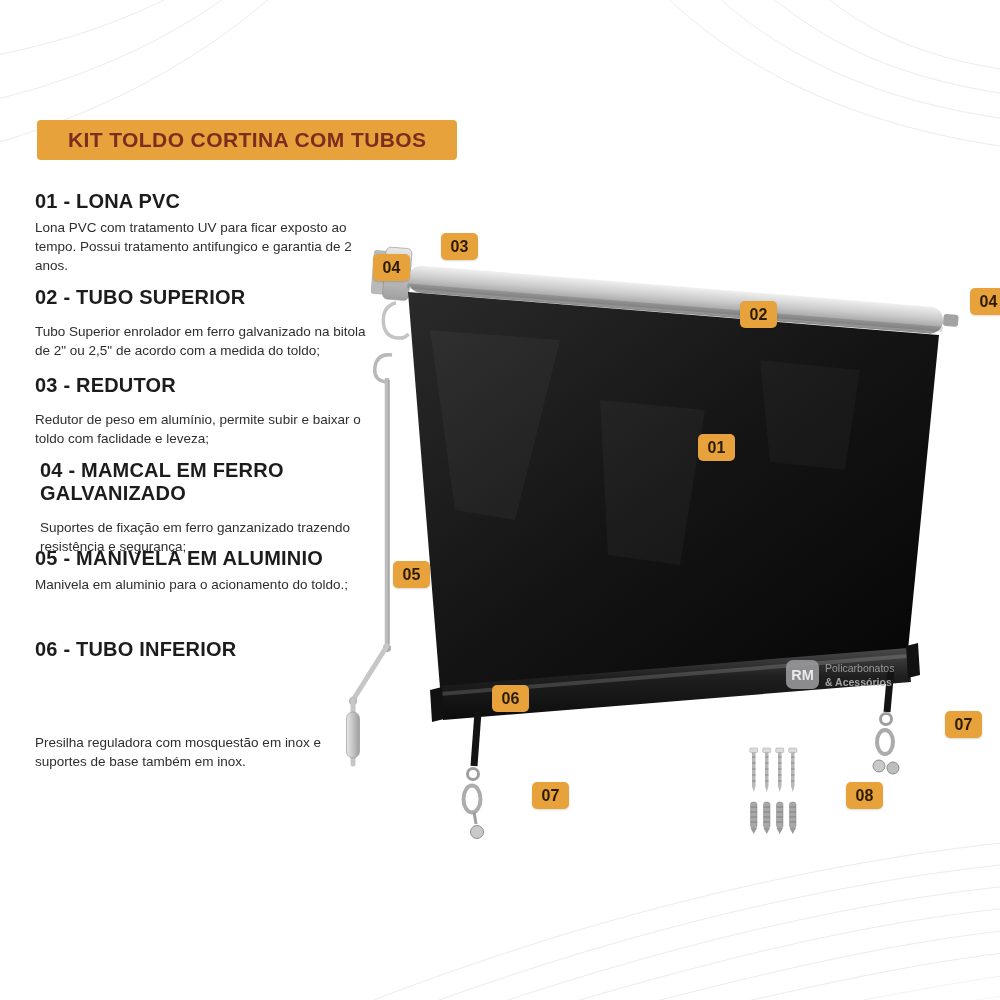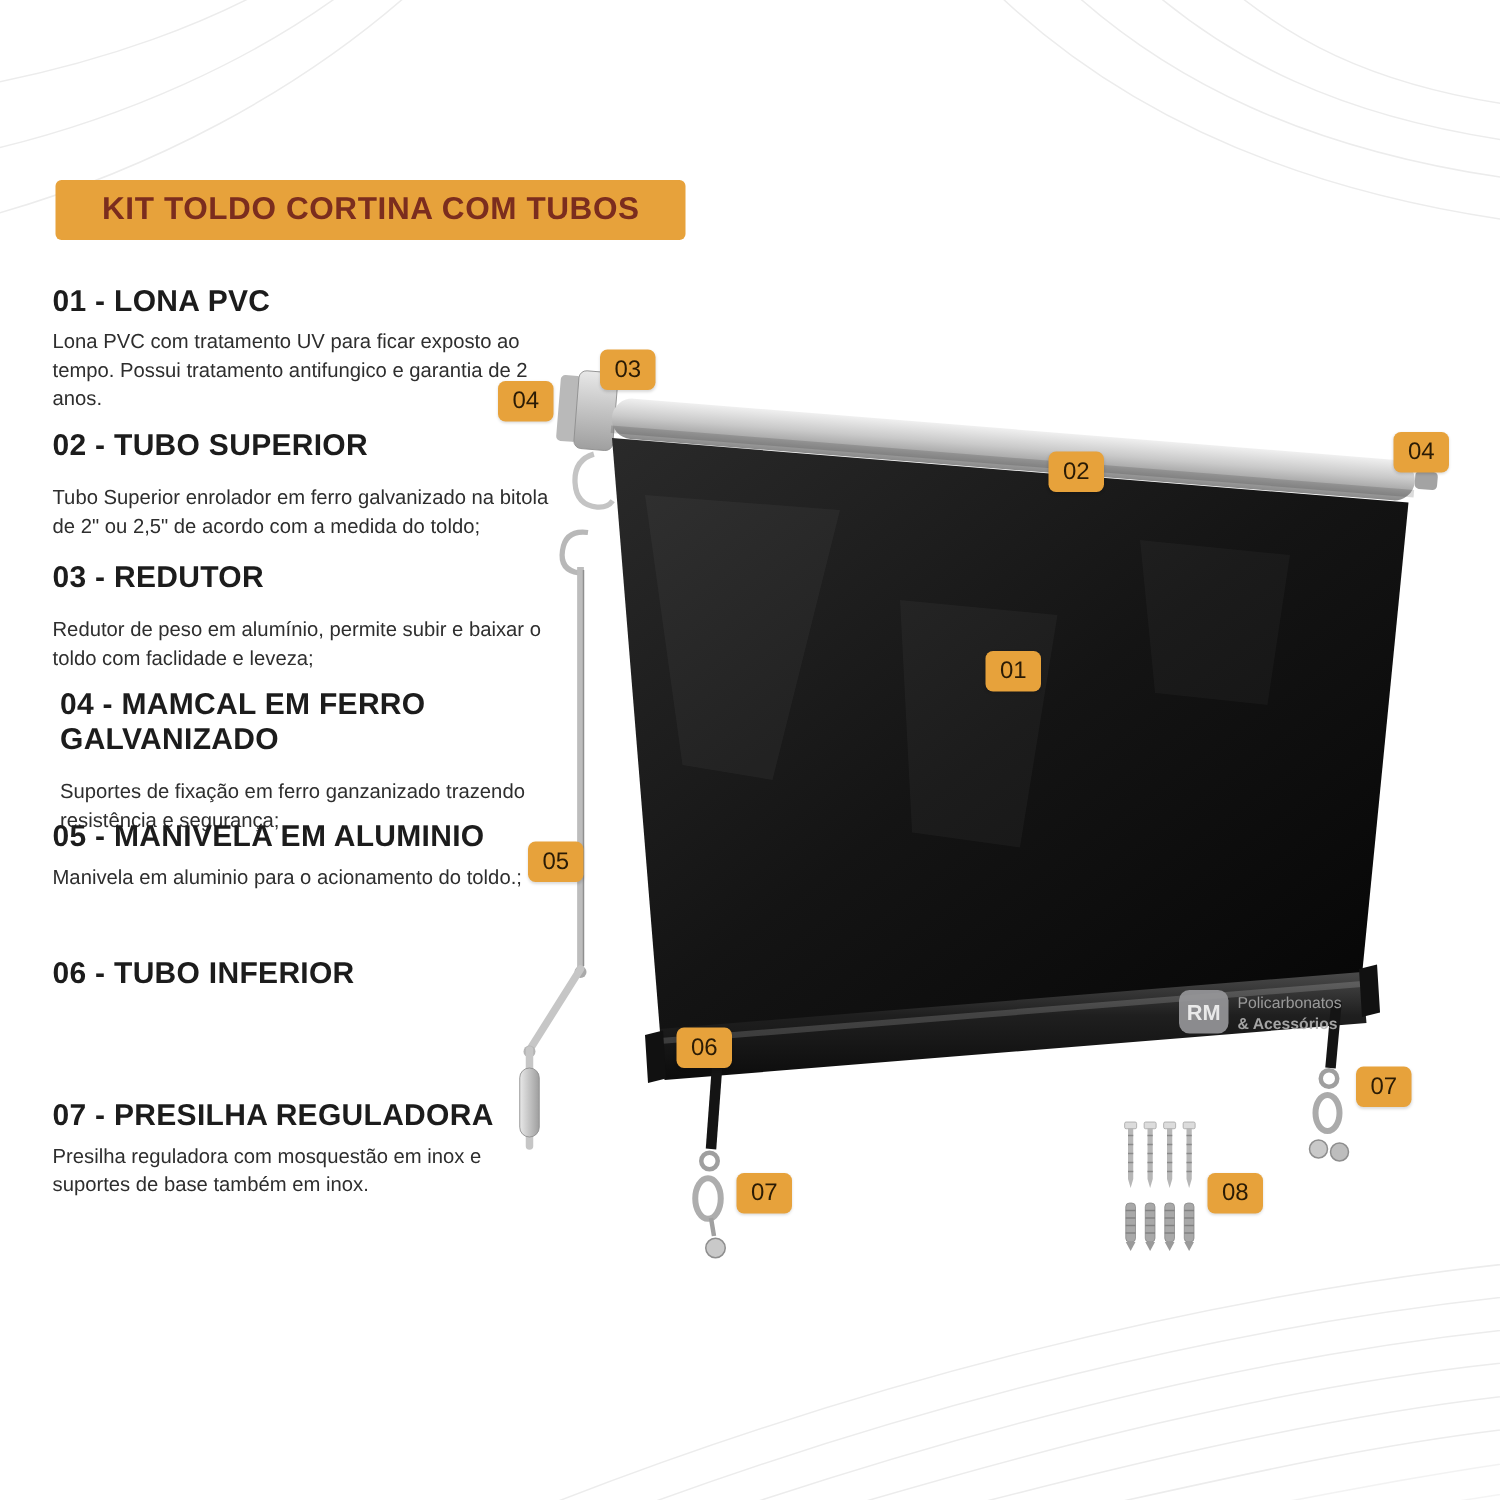--- a/index.html
+++ b/index.html
@@ -24,23 +24,24 @@
   .parts-list{position:absolute;left:35px;top:0;width:332px;z-index:3;}
   .part-item{position:absolute;left:0;width:332px;}
   .part-heading{
     margin:0 0 5px 0;font-size:20px;font-weight:bold;color:#1c1c1c;letter-spacing:.2px;
   }
   .part-item.gap .part-heading{margin-bottom:13px;}
   .part-desc{margin:0;font-size:13.5px;line-height:1.42;color:#2e2e2e;}
   .badge{
     position:absolute;z-index:5;width:37px;height:27px;
     background:var(--accent);color:var(--badge-text);
-    font-size:16px;font-weight:normal;border-radius:5px;
+    font-size:16px;font-weight:bold;border-radius:5px;
     display:flex;align-items:center;justify-content:center;
     box-shadow:0 1px 2px rgba(0,0,0,.15);
+    margin-left:41px;
   }
 </style>
 </head>
 <body>
 
 <svg class="decor-svg" width="1000" height="1000" viewBox="0 0 1000 1000">
   <g stroke="#ececec" stroke-width="1" fill="none">
     <path d="M -30 150 C 90 120, 210 60, 300 -30"></path>
     <path d="M -30 105 C 70 85, 180 40, 260 -30"></path>
     <path d="M -30 60 C 60 45, 150 15, 215 -30"></path>
@@ -215,21 +216,20 @@
     <p class="part-desc">Suportes de fixação em ferro ganzanizado trazendo resistência e segurança;</p>
   </div>
   <div class="part-item" style="top:547px">
     <h3 class="part-heading">05 - MANIVELA EM ALUMINIO</h3>
     <p class="part-desc">Manivela em aluminio para o acionamento do toldo.;</p>
   </div>
   <div class="part-item" style="top:638px">
     <h3 class="part-heading">06 - TUBO INFERIOR</h3>
   </div>
   <div class="part-item" style="top:733px">
-    <h3 class="part-heading">07 - PRESILHA REGULADORA</h3>
     <p class="part-desc">Presilha reguladora com mosquestão em inox e suportes de base também em inox.</p>
   </div>
   <div class="part-item" style="top:819px">
   </div>
 </div>
 
 <div class="badge" style="left:400px;top:233px">03</div>
 <div class="badge" style="left:332px;top:254px">04</div>
 <div class="badge" style="left:699px;top:301px">02</div>
 <div class="badge" style="left:929px;top:288px">04</div>

